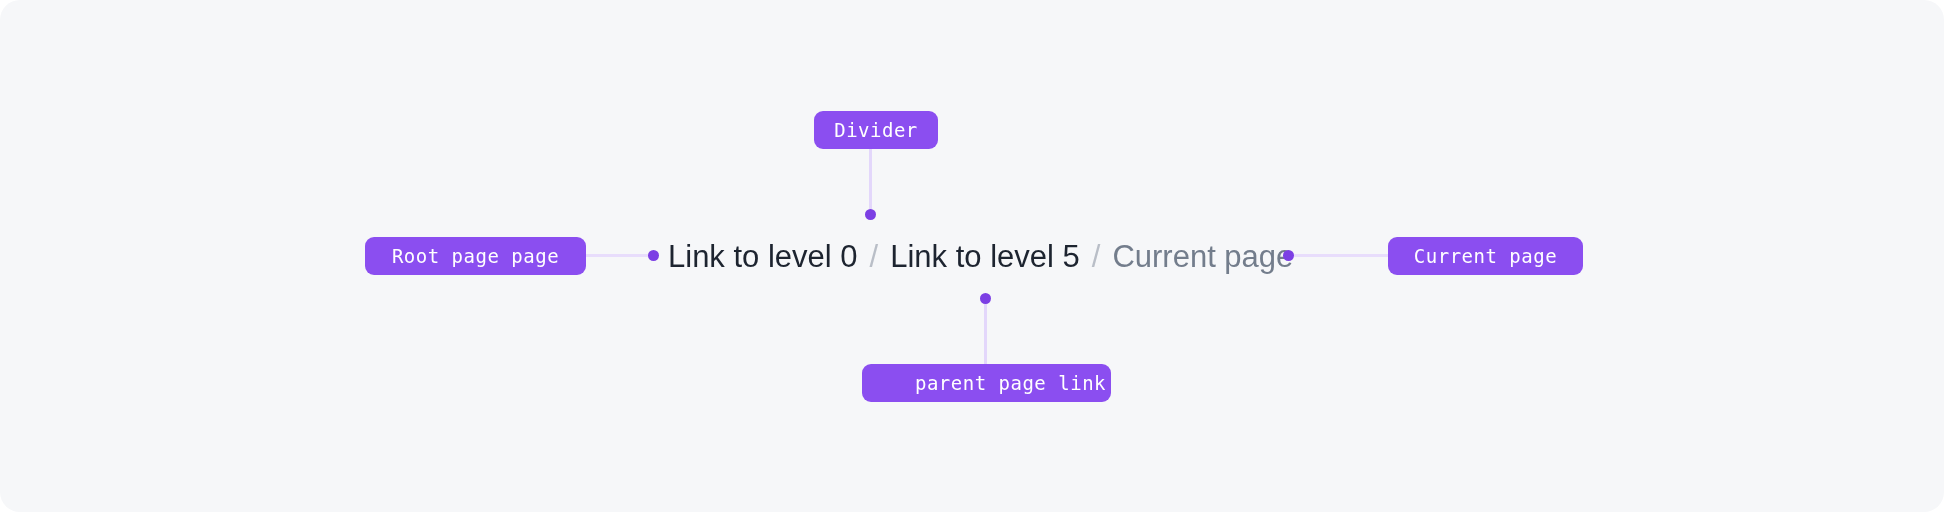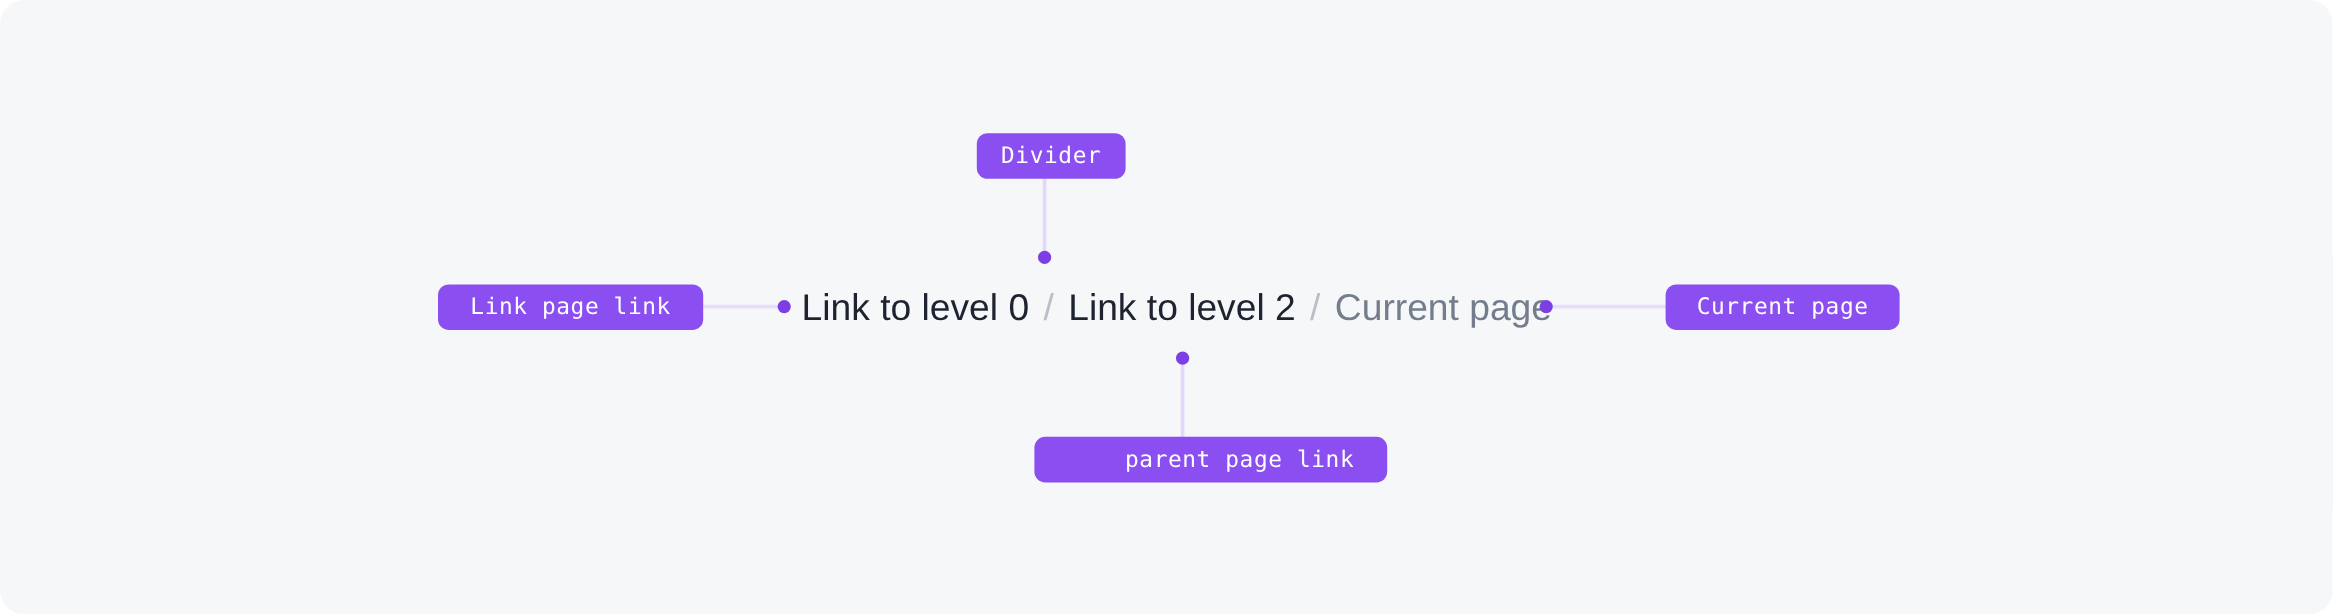--- a/index.html
+++ b/index.html
@@ -56,21 +56,21 @@
   }
   .pill-current {
     left: 1388px;
     top: 237px;
     width: 195px;
     height: 38px;
   }
   .pill-parent {
     left: 862px;
     top: 364px;
-    width: 294px;
+    width: 249px;
     height: 38px;
     padding-left: 48px;
   }
 
   
   .conn-v {
     position: absolute;
     width: 3px;
     background: #e3d7fb;
     z-index: 2;
@@ -150,33 +150,33 @@
 </style>
 </head>
 <body>
 
 <div class="canvas">
 
   <div class="pill pill-divider">Divider</div>
   <div class="conn-v conn-divider"></div>
   <div class="dot dot-divider"></div>
 
-  <div class="pill pill-root">Link page link</div>
+  <div class="pill pill-root">Root page page</div>
   <div class="conn-h conn-root"></div>
   <div class="dot dot-root"></div>
 
   <div class="pill pill-current">Current page</div>
   <div class="conn-h conn-current"></div>
   <div class="dot dot-current"></div>
 
   <div class="pill pill-parent">parent page link</div>
   <div class="conn-v conn-parent"></div>
   <div class="dot dot-parent"></div>
 
   <nav class="breadcrumb">
     <a class="crumb-link" href="#">Link to level 0</a>
     <span class="crumb-sep">/</span>
-    <a class="crumb-link" href="#">Link to level 2</a>
+    <a class="crumb-link" href="#">Link to level 5</a>
     <span class="crumb-sep">/</span>
     <span class="crumb-current">Current page</span>
   </nav>
 
 </div>
 
 </body></html>

